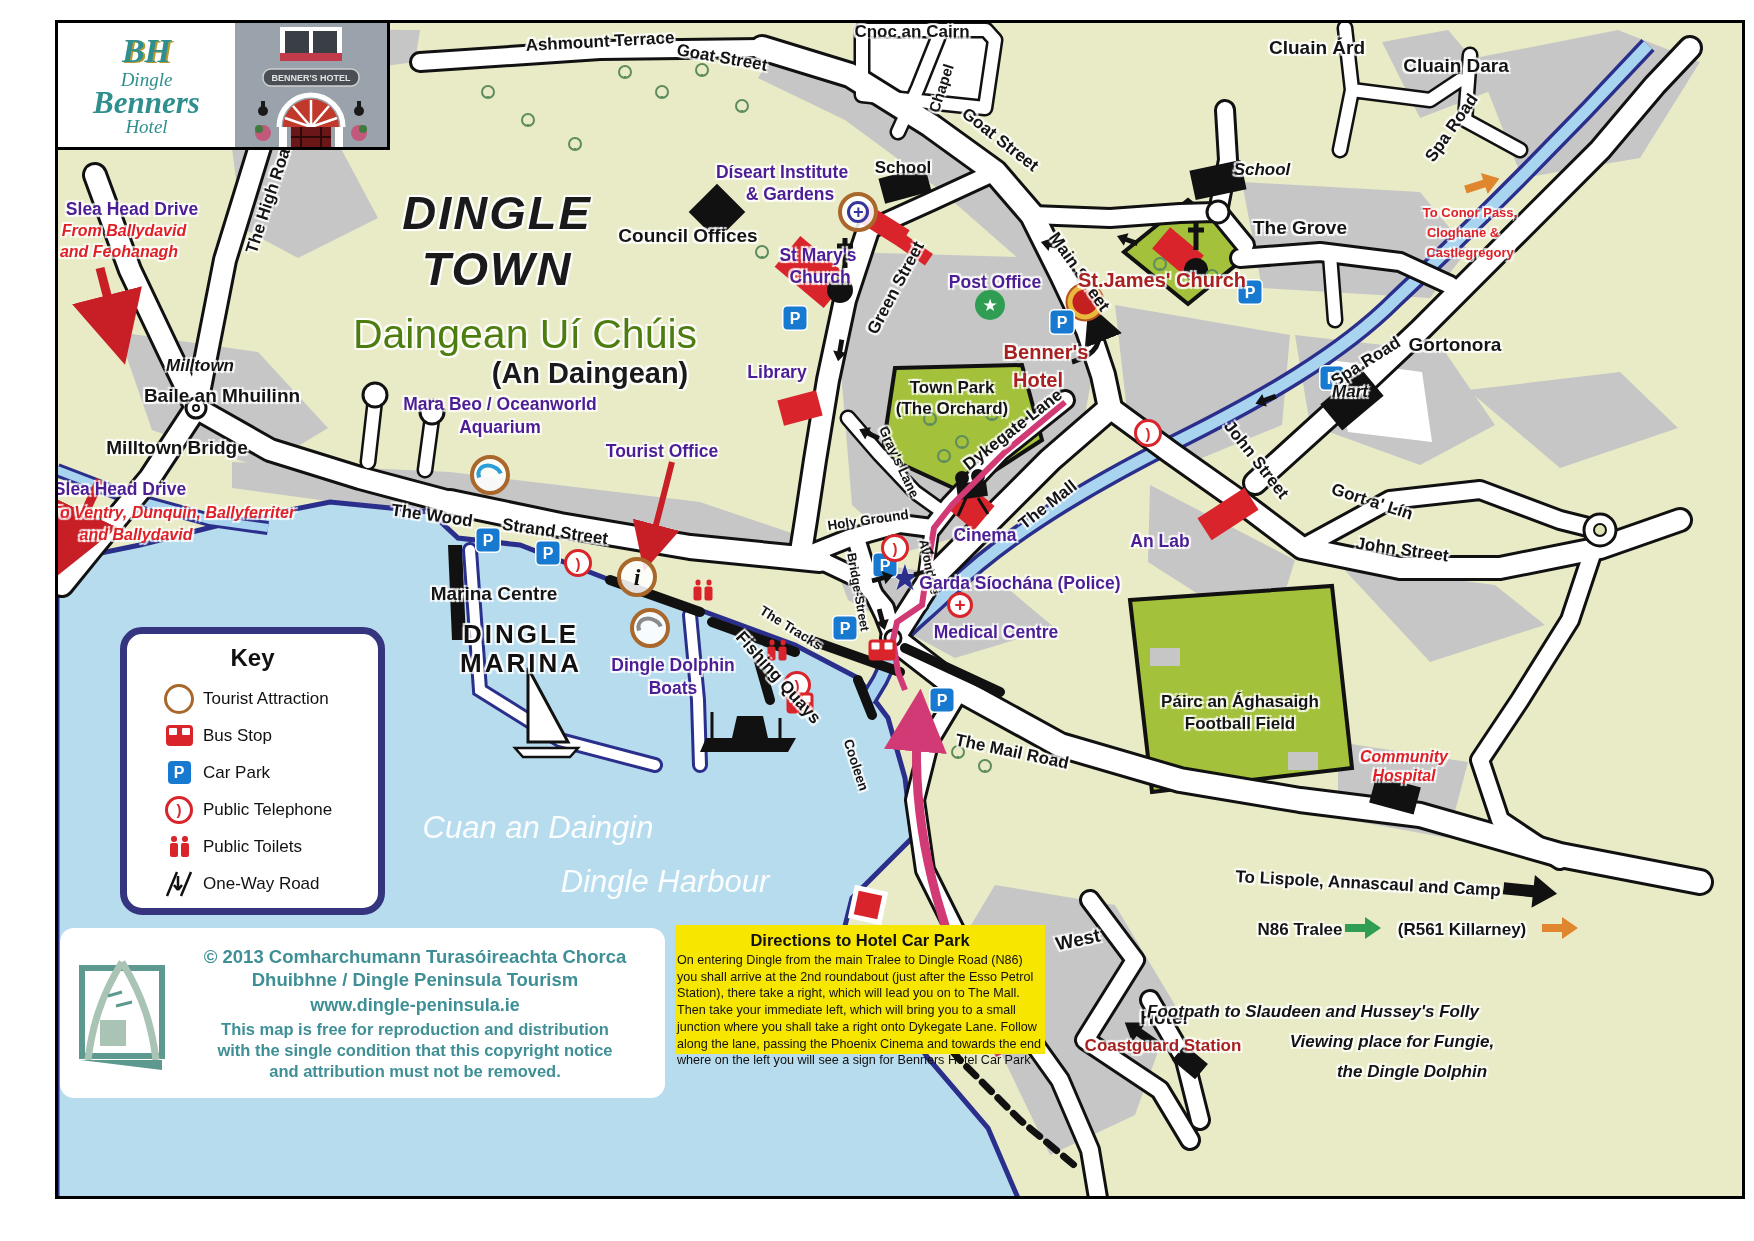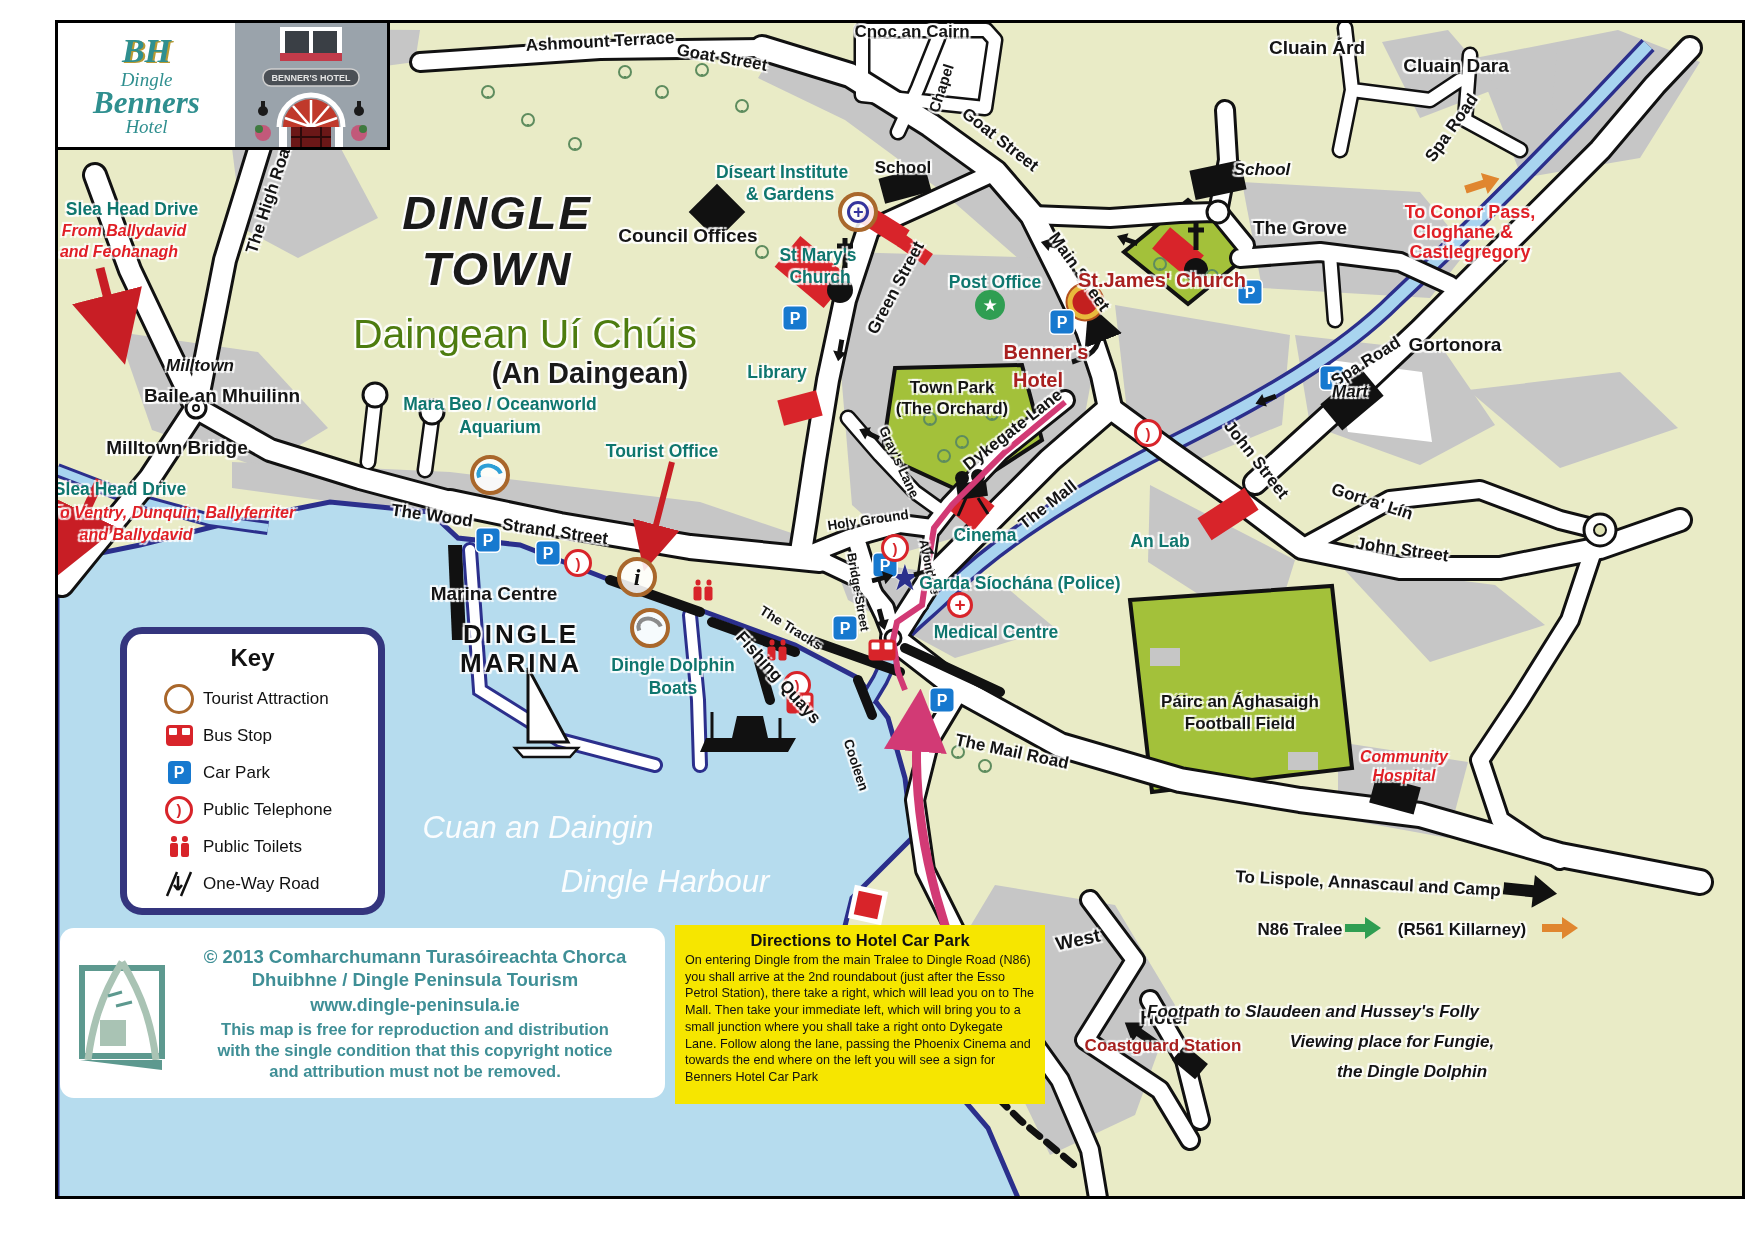--- a/index.html
+++ b/index.html
@@ -14,22 +14,22 @@
   .lbl{position:absolute;white-space:nowrap;transform:translate(-50%,-50%);
        text-shadow:-2px -2px 1px rgba(255,255,255,.85),2px -2px 1px rgba(255,255,255,.85),
        -2px 2px 1px rgba(255,255,255,.85),2px 2px 1px rgba(255,255,255,.85),0 0 3px rgba(255,255,255,.9);}
   .c-road{font-size:15px;font-weight:700;color:#141414;}
   .c-roadlg{font-size:17px;font-weight:700;color:#141414;}
   .c-roadsm{font-size:13.5px;font-weight:700;color:#141414;}
   .c-roadxs{font-size:12.5px;font-weight:700;color:#141414;}
   .c-place{font-size:17px;font-weight:700;color:#141414;}
   .c-placelg{font-size:19px;font-weight:700;color:#141414;}
   .c-italic{font-size:17px;font-weight:700;font-style:italic;color:#141414;}
-  .c-red{font-size:18px;font-weight:700;color:#e01f26;}
-  .c-redlg{font-size:17.5px;font-weight:700;color:#0f766e;}
+  .c-red{font-size:13px;font-weight:700;color:#e01f26;}
+  .c-redlg{font-size:17.5px;font-weight:700;color:#4c1d95;}
   .c-redital{font-size:16px;font-weight:700;font-style:italic;color:#e01f26;}
   .c-darkred{font-size:20px;font-weight:700;color:#a8201f;}
   .c-darkredsm{font-size:17px;font-weight:700;color:#a8201f;}
   .c-water{font-size:31px;font-style:italic;color:#fff;text-shadow:none;opacity:.95;}
   .c-marina{font-size:26px;font-weight:800;letter-spacing:3px;color:#111;}
   .c-t1{font-size:47px;font-weight:900;font-style:italic;letter-spacing:2px;color:#1a1a1a;}
   .c-t2{font-size:41px;font-weight:400;color:#4d7c0f;}
   .c-t3{font-size:29px;font-weight:800;color:#1a1a1a;}
   
   .icn{position:absolute;transform:translate(-50%,-50%);}
@@ -73,22 +73,22 @@
   .key-title{text-align:center;font-size:24px;font-weight:800;color:#111;margin-bottom:8px;}
   .key-row{display:flex;align-items:center;height:37px;padding-left:28px;}
   .key-ic{width:48px;display:flex;justify-content:center;align-items:center;}
   .key-lab{font-size:17px;font-weight:400;color:#111;}
   .copyright-box{position:absolute;left:60px;top:928px;width:605px;height:170px;background:#fff;border-radius:14px;
       z-index:25;display:flex;align-items:center;padding:8px 10px;box-sizing:border-box;}
   .cr-text{flex:1;text-align:center;color:#3f8f96;font-weight:700;line-height:1.25;}
   .cr-l1,.cr-l2{font-size:18.5px;}
   .cr-web{font-size:18px;margin:3px 0;}
   .cr-n{font-size:16.5px;}
-  .directions-box{position:absolute;left:675px;top:925px;width:370px;height:179px;background:#f6e600;z-index:24;
-      padding:6px 10px;box-sizing:border-box;}
+  .directions-box{position:absolute;left:675px;top:925px;width:370px;height:129px;background:#f6e600;z-index:24;
+      padding:6px 2px;box-sizing:border-box;}
   .dir-title{text-align:center;font-size:16.5px;font-weight:800;color:#111;margin-bottom:2px;}
   .dir-body{font-size:12.6px;color:#111;line-height:1.33;}
 </style>
 </head>
 <body>
 
 <div class="page">
 
   <div class="map-border">
     <div class="inner">

